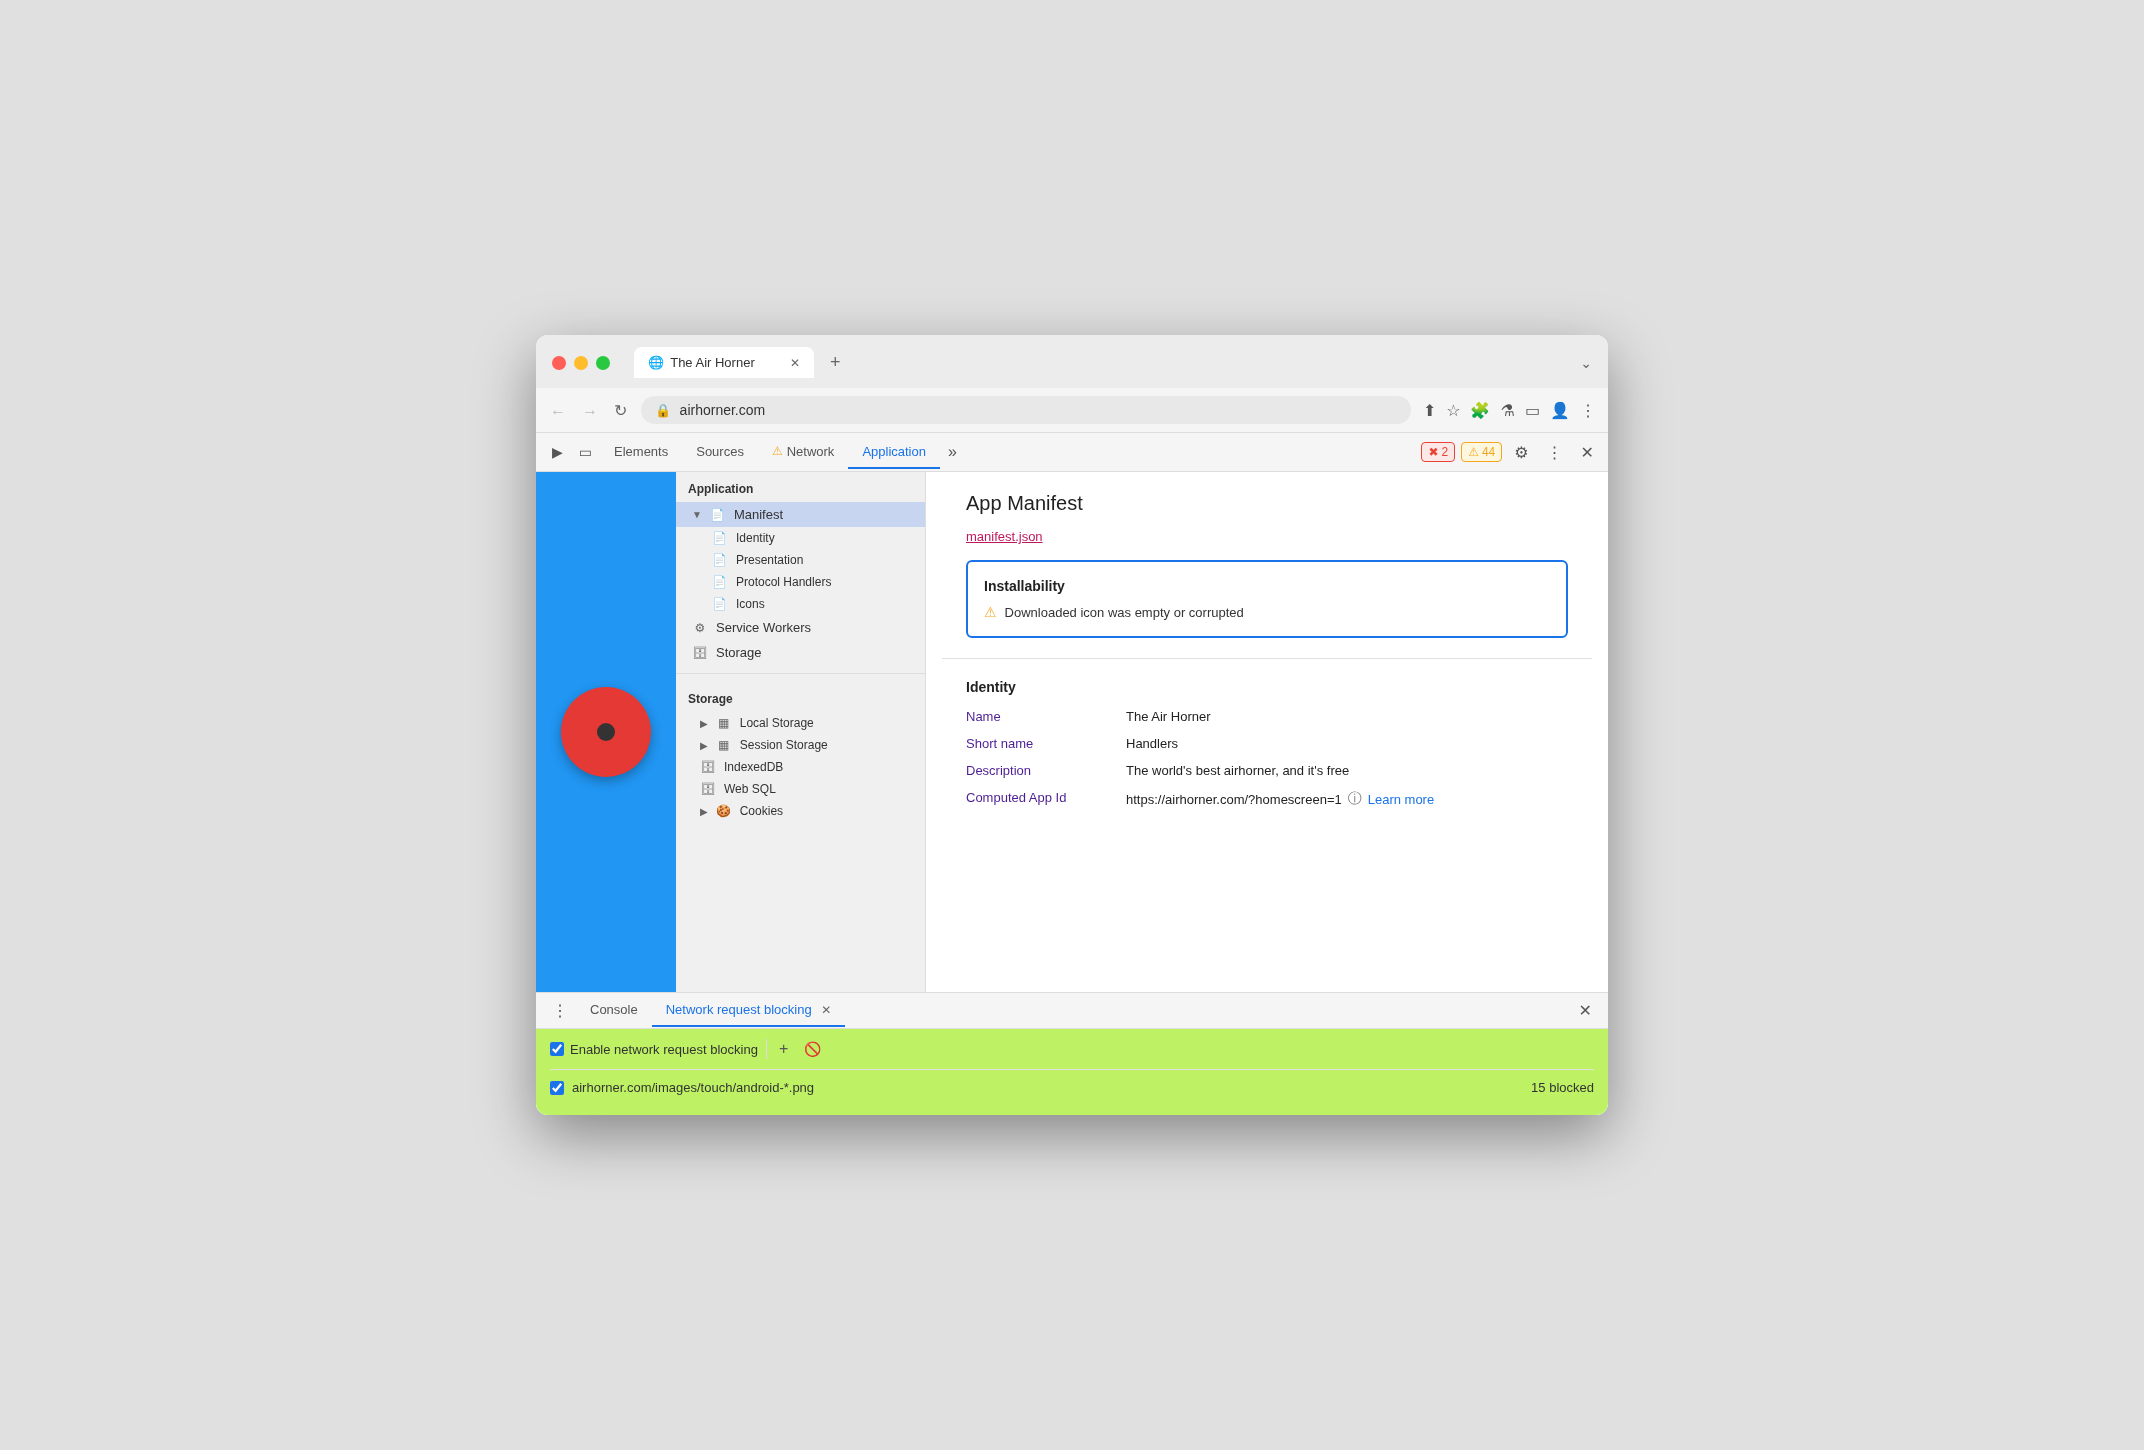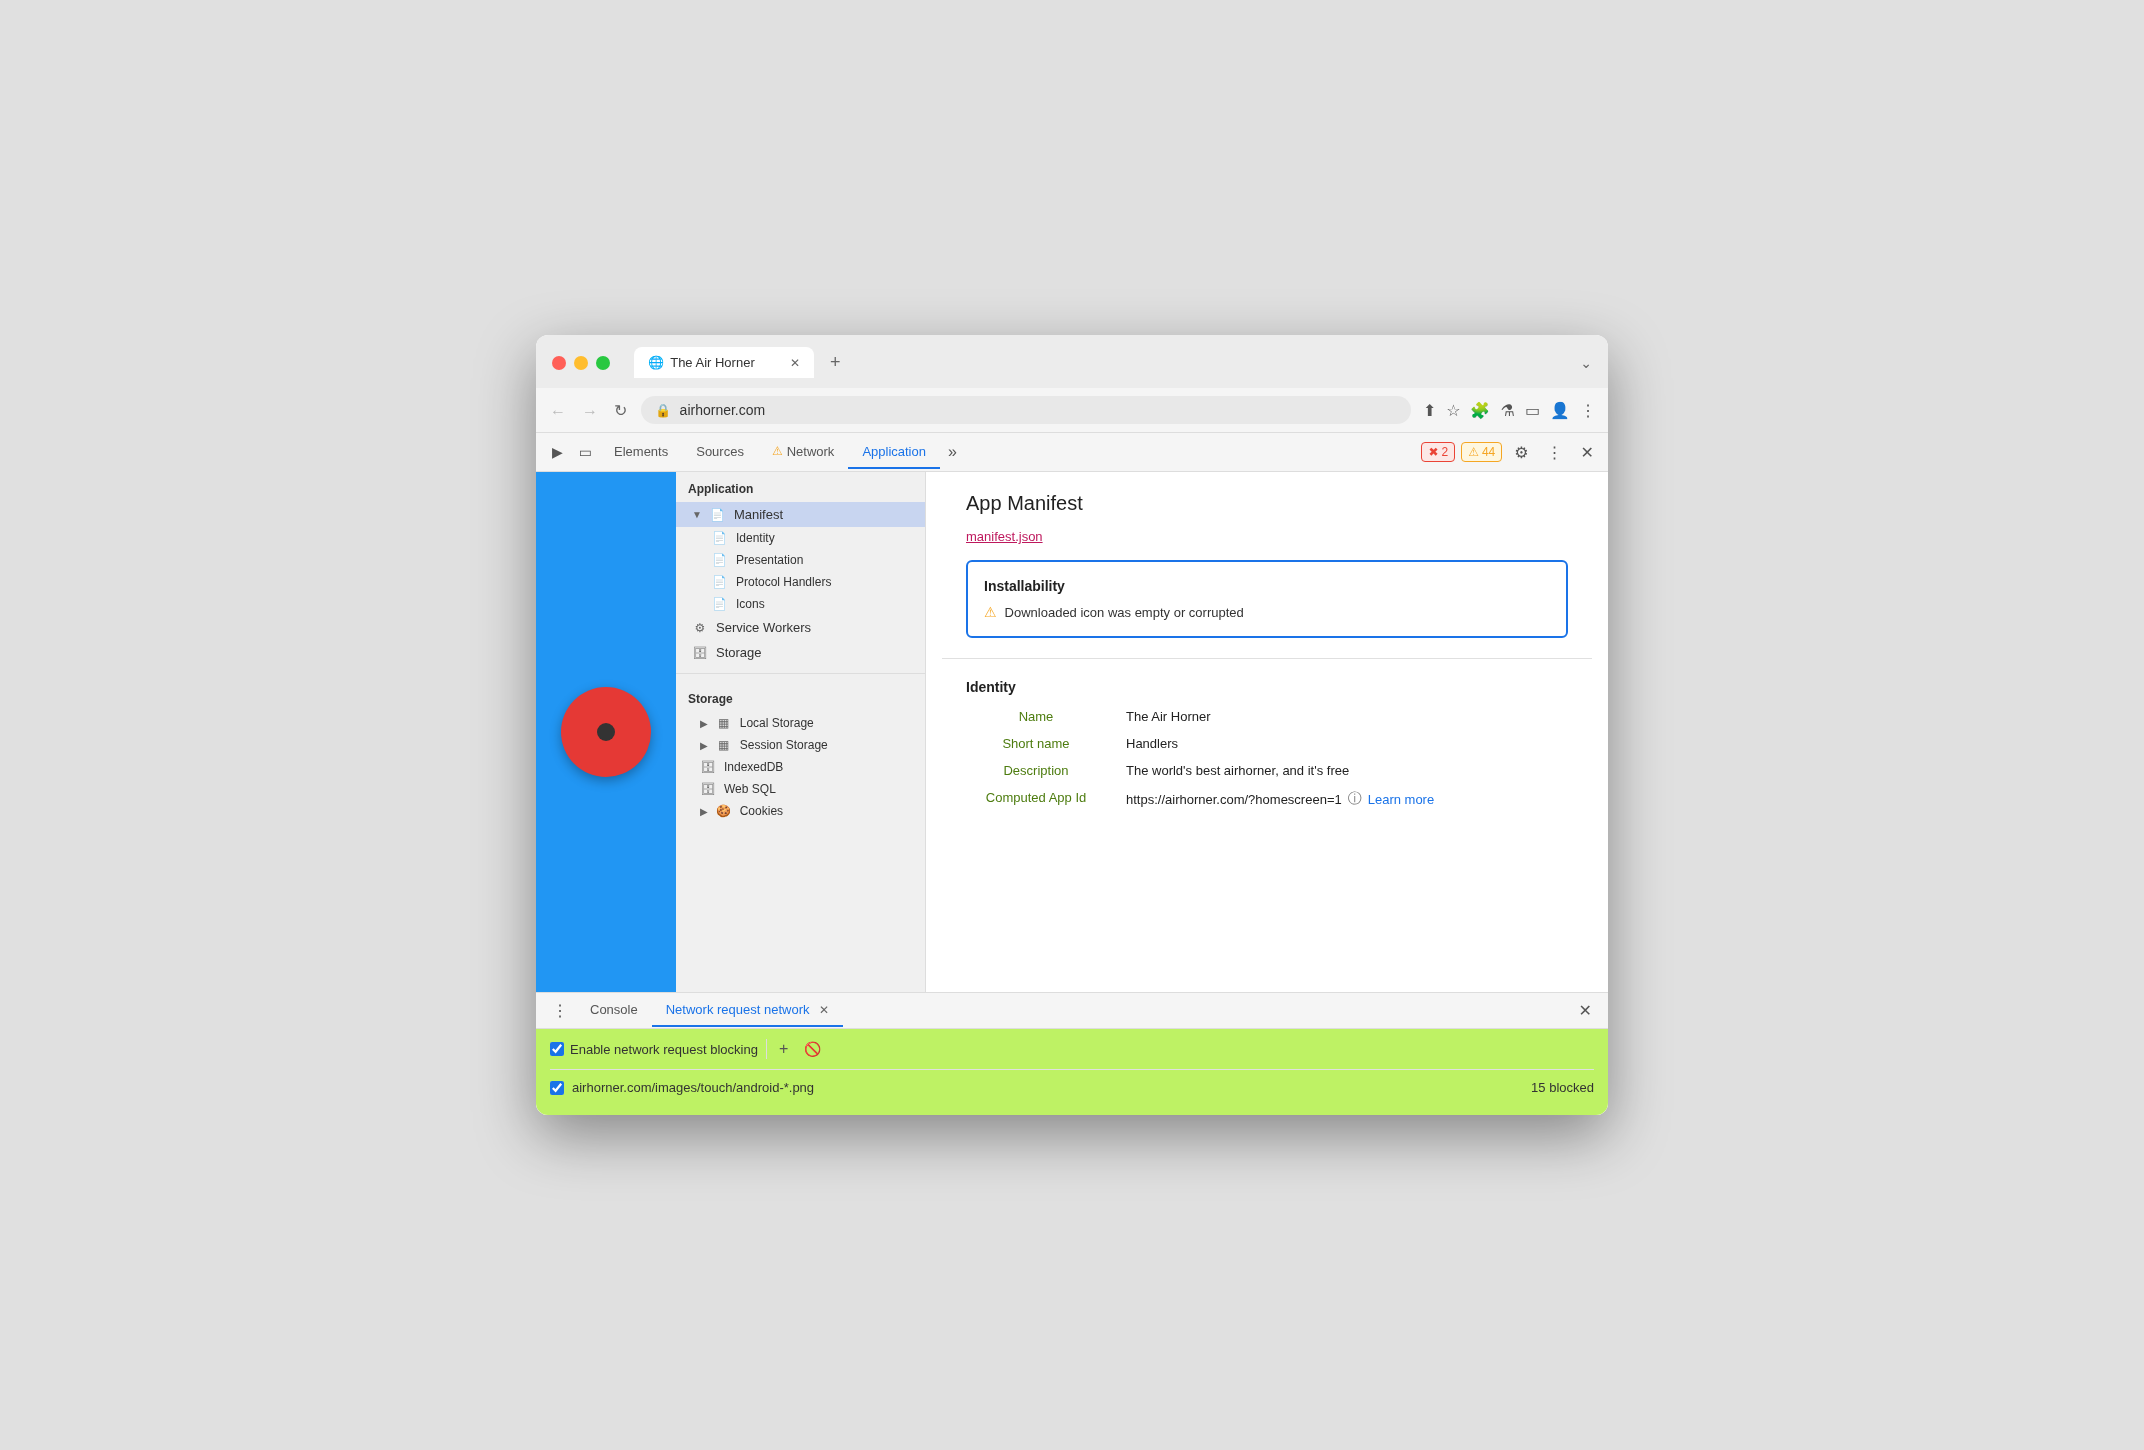--- a/index.html
+++ b/index.html
@@ -422,23 +422,23 @@
     }
 
     .identity-row {
       display: flex;
       align-items: flex-start;
       margin-bottom: 12px;
       font-size: 13px;
     }
 
     .identity-label {
-      color: #4d7c0f;
+      color: #4c1d95;
       width: 160px;
-      text-align: center;
+      text-align: left;
       padding-right: 20px;
       flex-shrink: 0;
     }
 
     .identity-value {
       color: #222;
     }
 
     .computed-app-id {
       display: flex;
@@ -784,21 +784,21 @@
           </div>
         </div>
       </div>
     </div>
 
     <div class="devtools-bottom">
       <div class="bottom-tabs">
         <span class="bottom-dots">⋮</span>
         <div class="bottom-tab">Console</div>
         <div class="bottom-tab active">
-          <span>Network request network</span>
+          <span>Network request blocking</span>
           <span class="bottom-tab-close">✕</span>
         </div>
         <span class="bottom-tab-close-all">✕</span>
       </div>
 
       <div class="bottom-content">
         <div class="bottom-toolbar">
           <div class="checkbox-item">
             <input type="checkbox" class="checkbox" checked="" style="">
             <span>Enable network request blocking</span>

